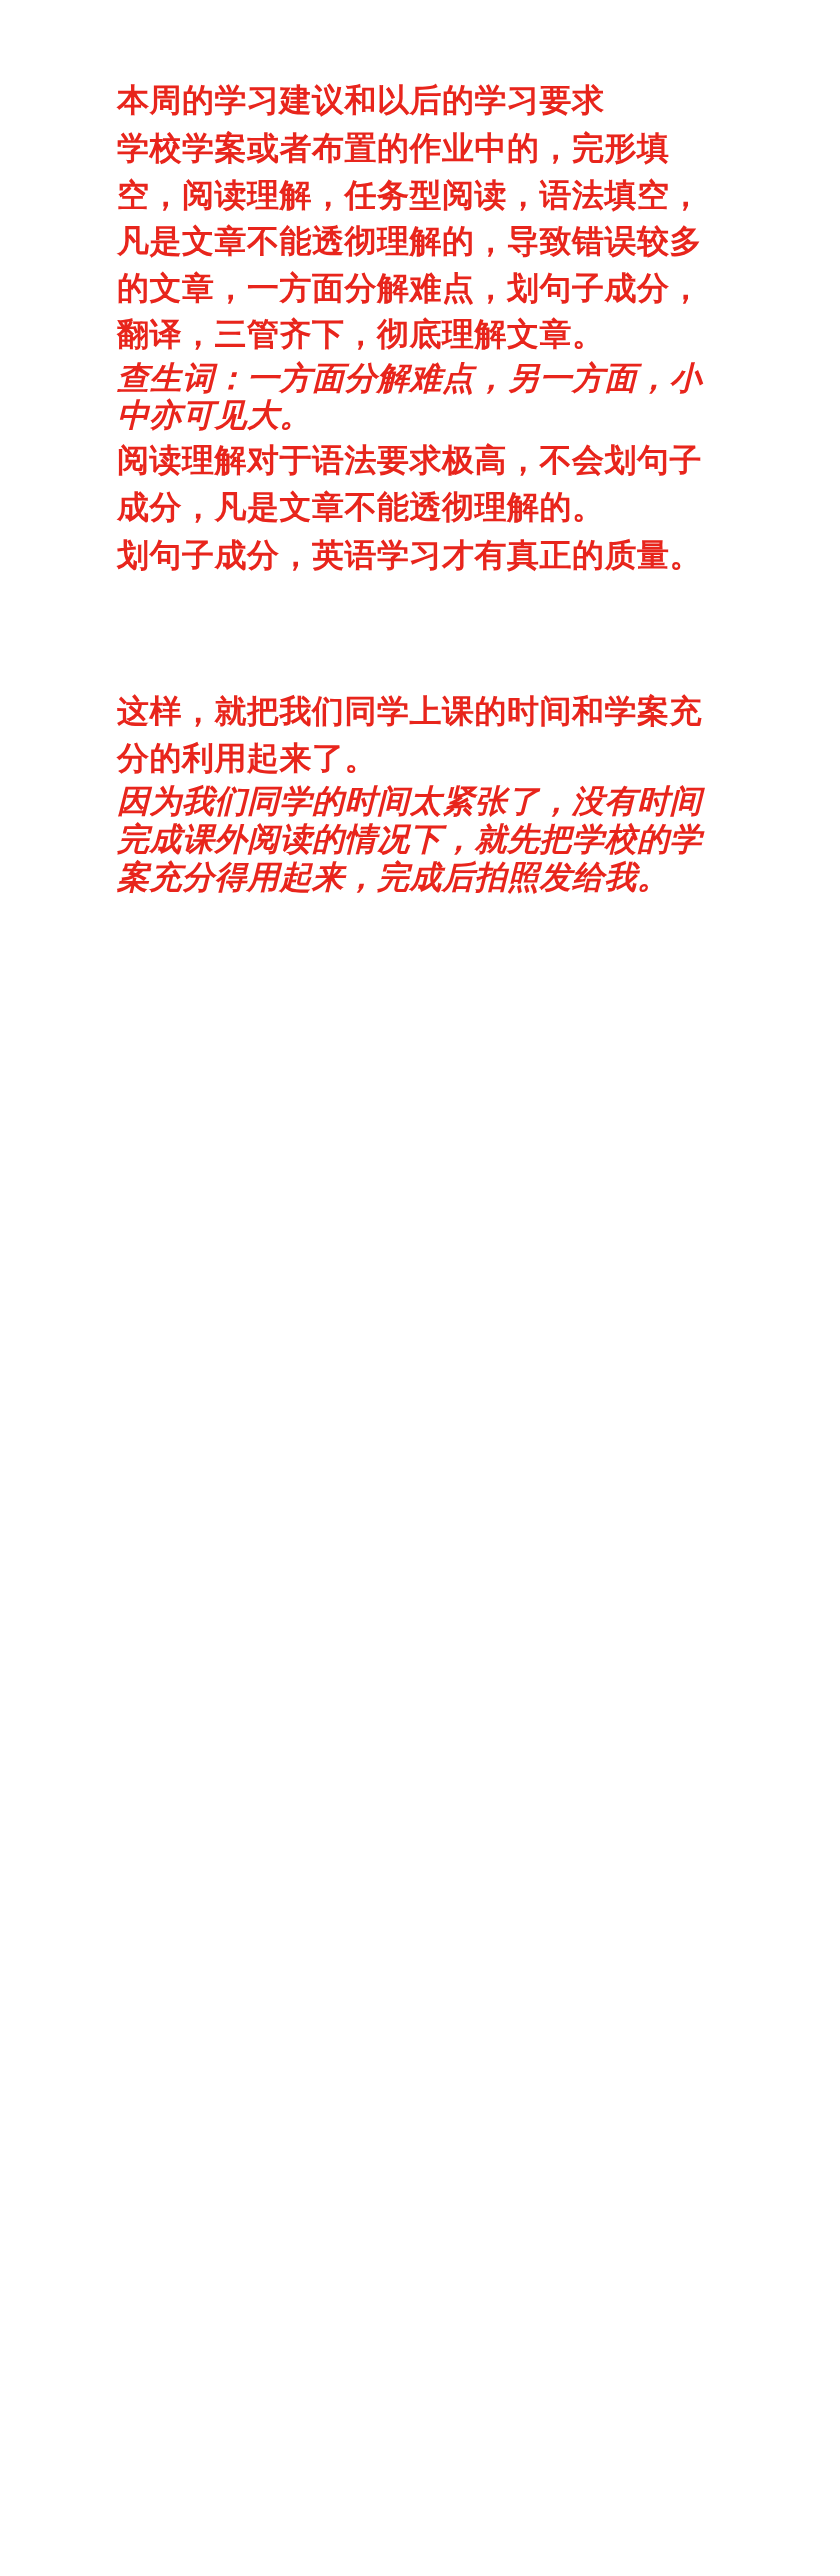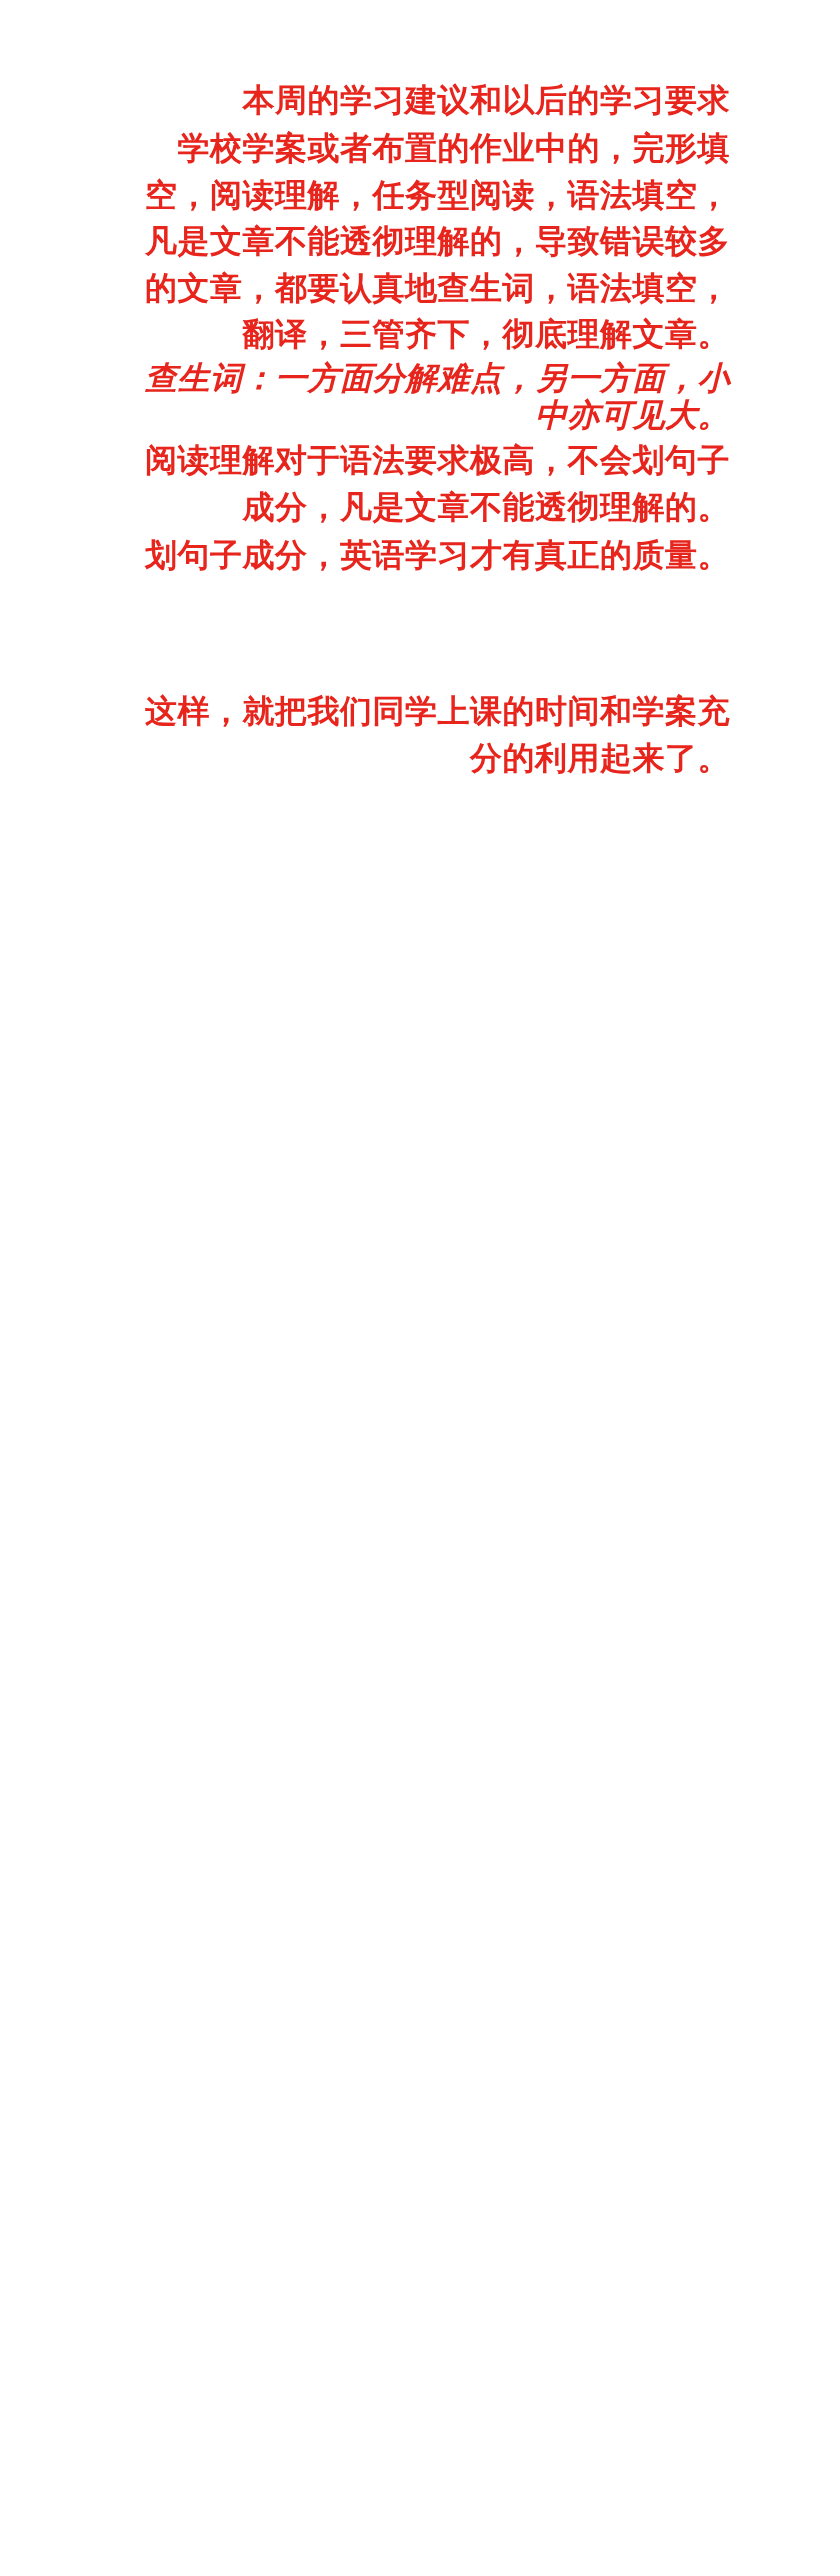--- a/index.html
+++ b/index.html
@@ -19,45 +19,45 @@
     background: #ffffff;
     box-sizing: border-box;
     padding: 77px 111px 77px 117px;
   }
   .doc {
     color: #e8251c;
     font-weight: bold;
     font-size: 32px;
     line-height: 1.45;
     letter-spacing: 0.5px;
-    text-align: right;
   }
   .para {
     margin: 0 0 2.1px 0;
     word-break: break-all;
   }
   .para.tight {
     line-height: 1.18;
     font-style: italic;
   }
   .spacer-block {
     height: 108px;
   }
 </style>
 </head>
 <body>
 
 <div class="page">
   <div class="doc">
 
     <p class="para">本周的学习建议和以后的学习要求</p>
-    <p class="para">学校学案或者布置的作业中的，完形填空，阅读理解，任务型阅读，语法填空，凡是文章不能透彻理解的，导致错误较多的文章，都要认真地查生词，语法填空，翻译，三管齐下，彻底理解文章。</p>
+    <p class="para">学校学案或者布置的作业中的，完形填空，阅读理解，任务型阅读，语法填空，凡是文章不能透彻理解的，导致错误较多的文章，一方面分解难点，划句子成分，翻译，三管齐下，彻底理解文章。</p>
     <p class="para tight">查生词：一方面分解难点，另一方面，小中亦可见大。</p>
     <p class="para">阅读理解对于语法要求极高，不会划句子成分，凡是文章不能透彻理解的。</p>
     <p class="para">划句子成分，英语学习才有真正的质量。</p>
 
     <div class="spacer-block"></div>
 
     <p class="para">这样，就把我们同学上课的时间和学案充分的利用起来了。</p>
+    <p class="para tight">因为我们同学的时间太紧张了，没有时间完成课外阅读的情况下，就先把学校的学案充分得用起来，完成后拍照发给我。</p>
 
   </div>
 </div>
 
 
 </body></html>

